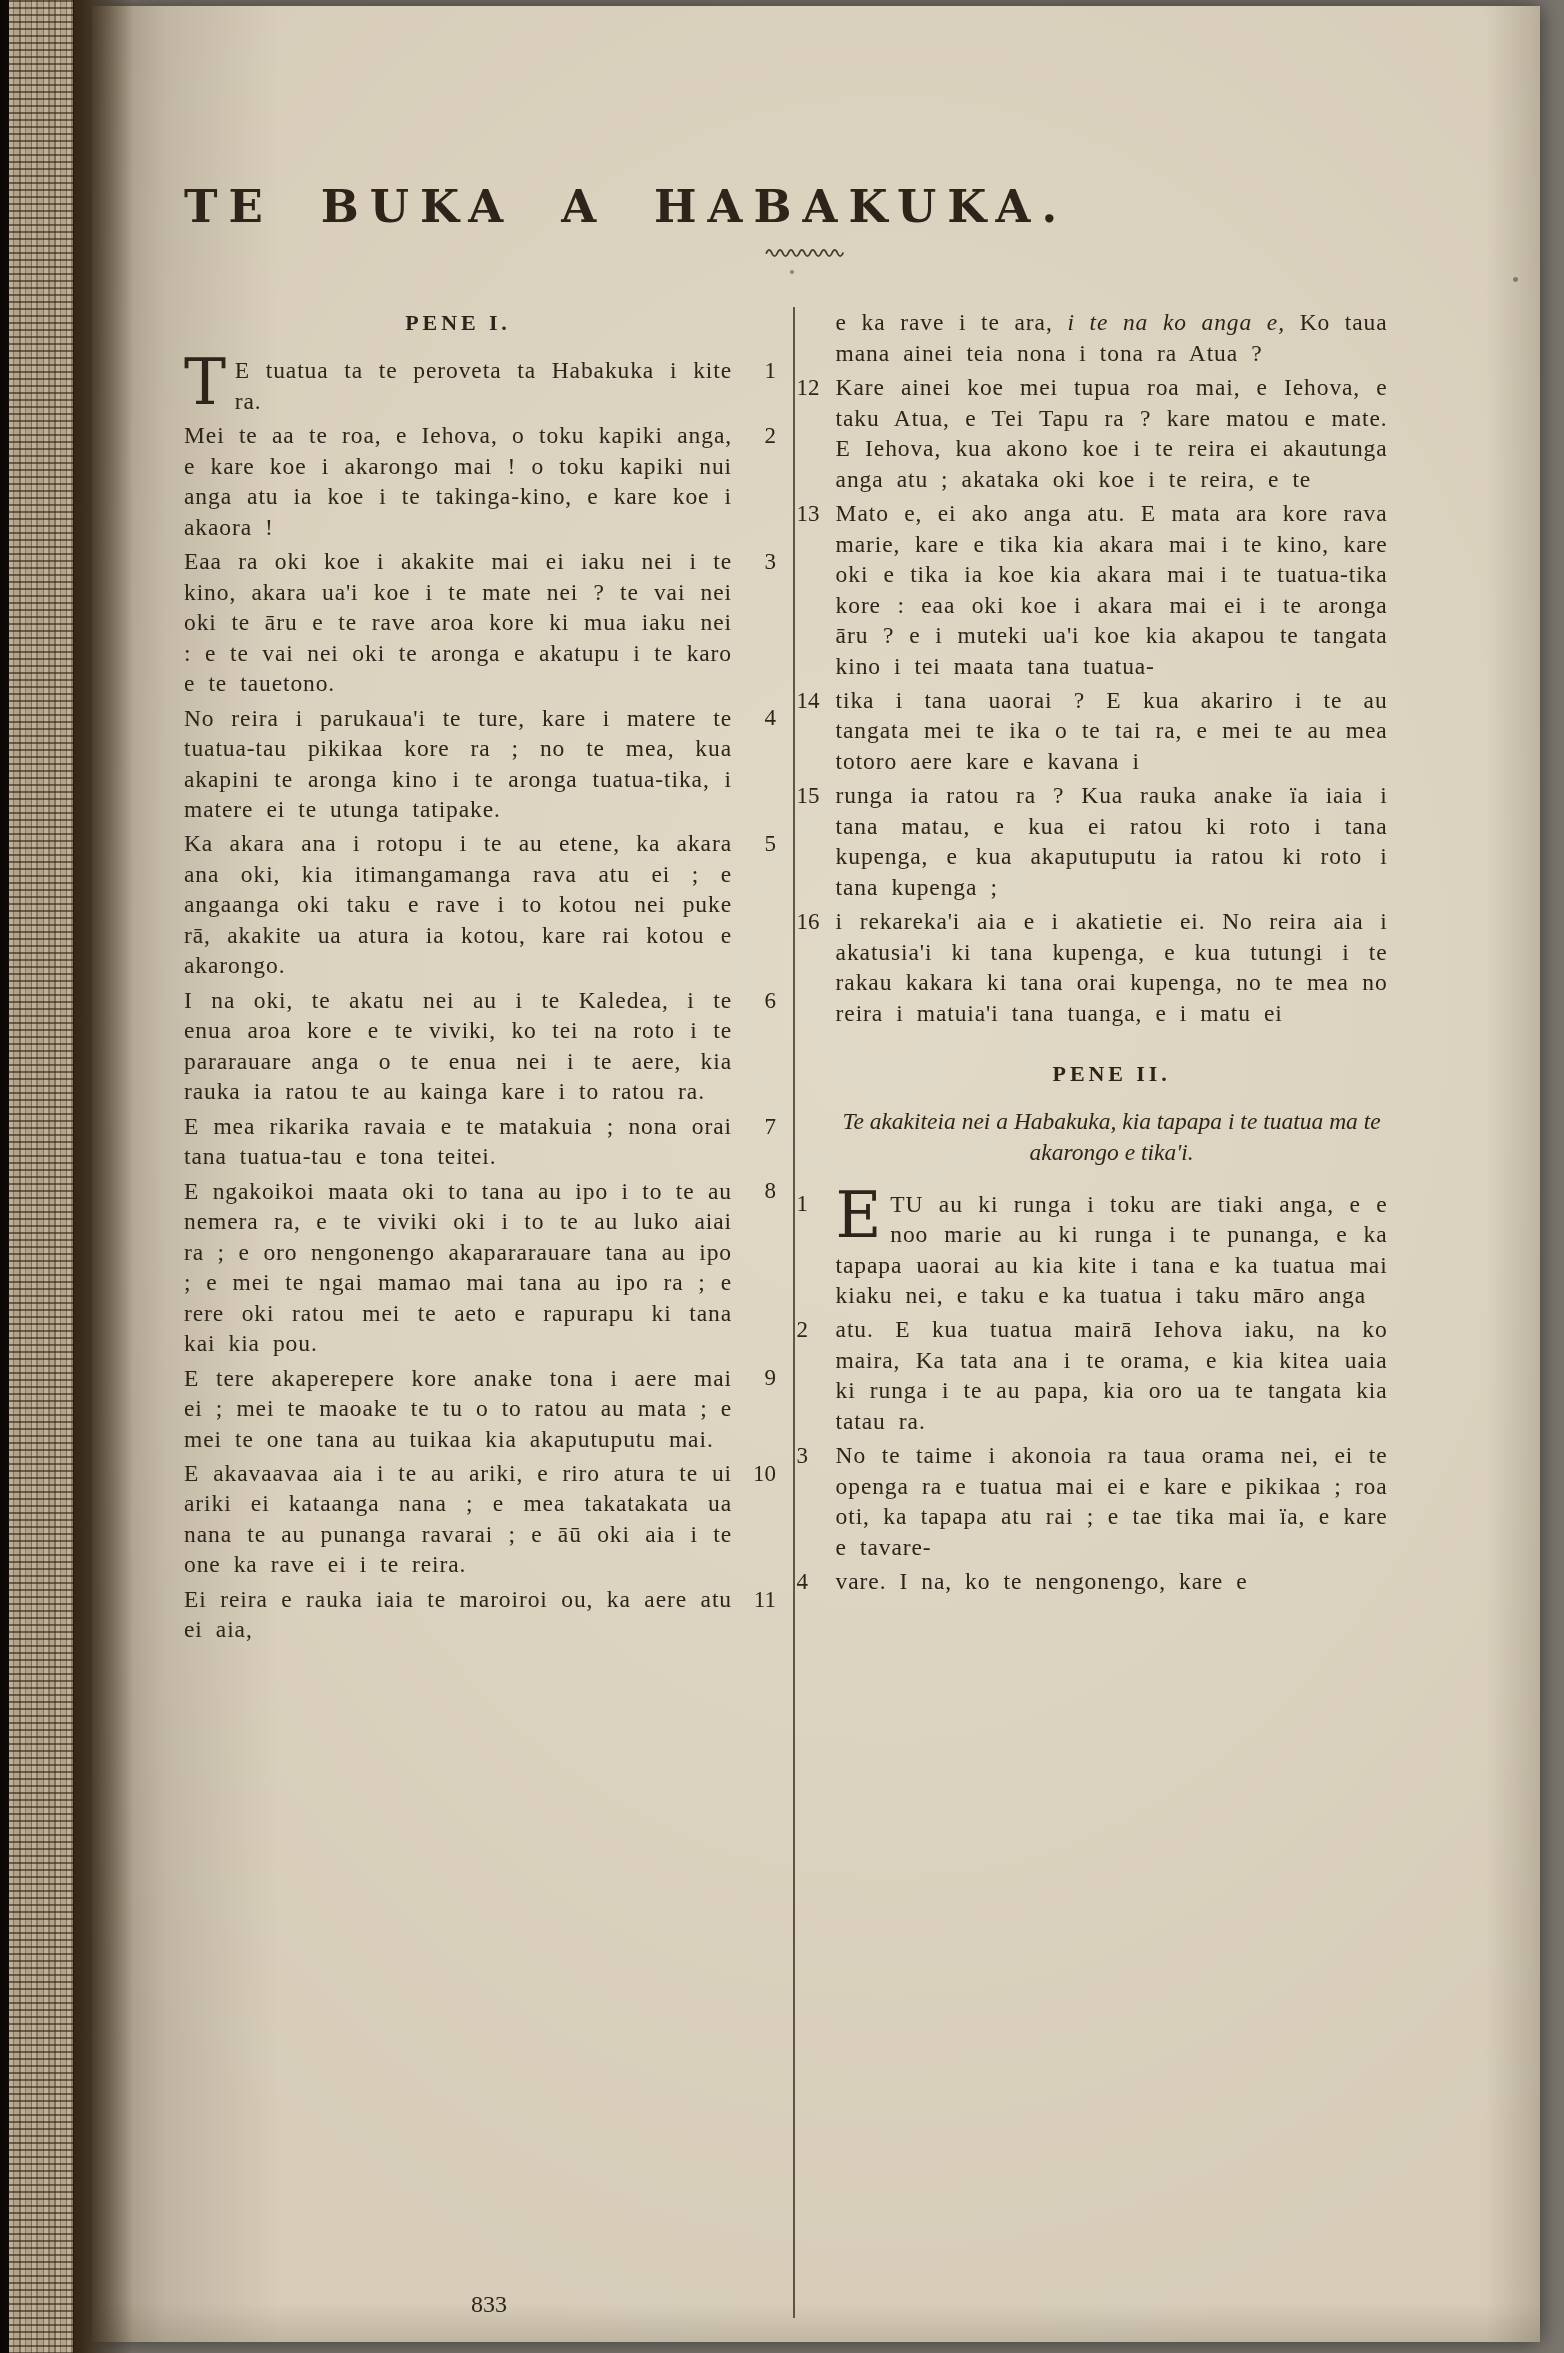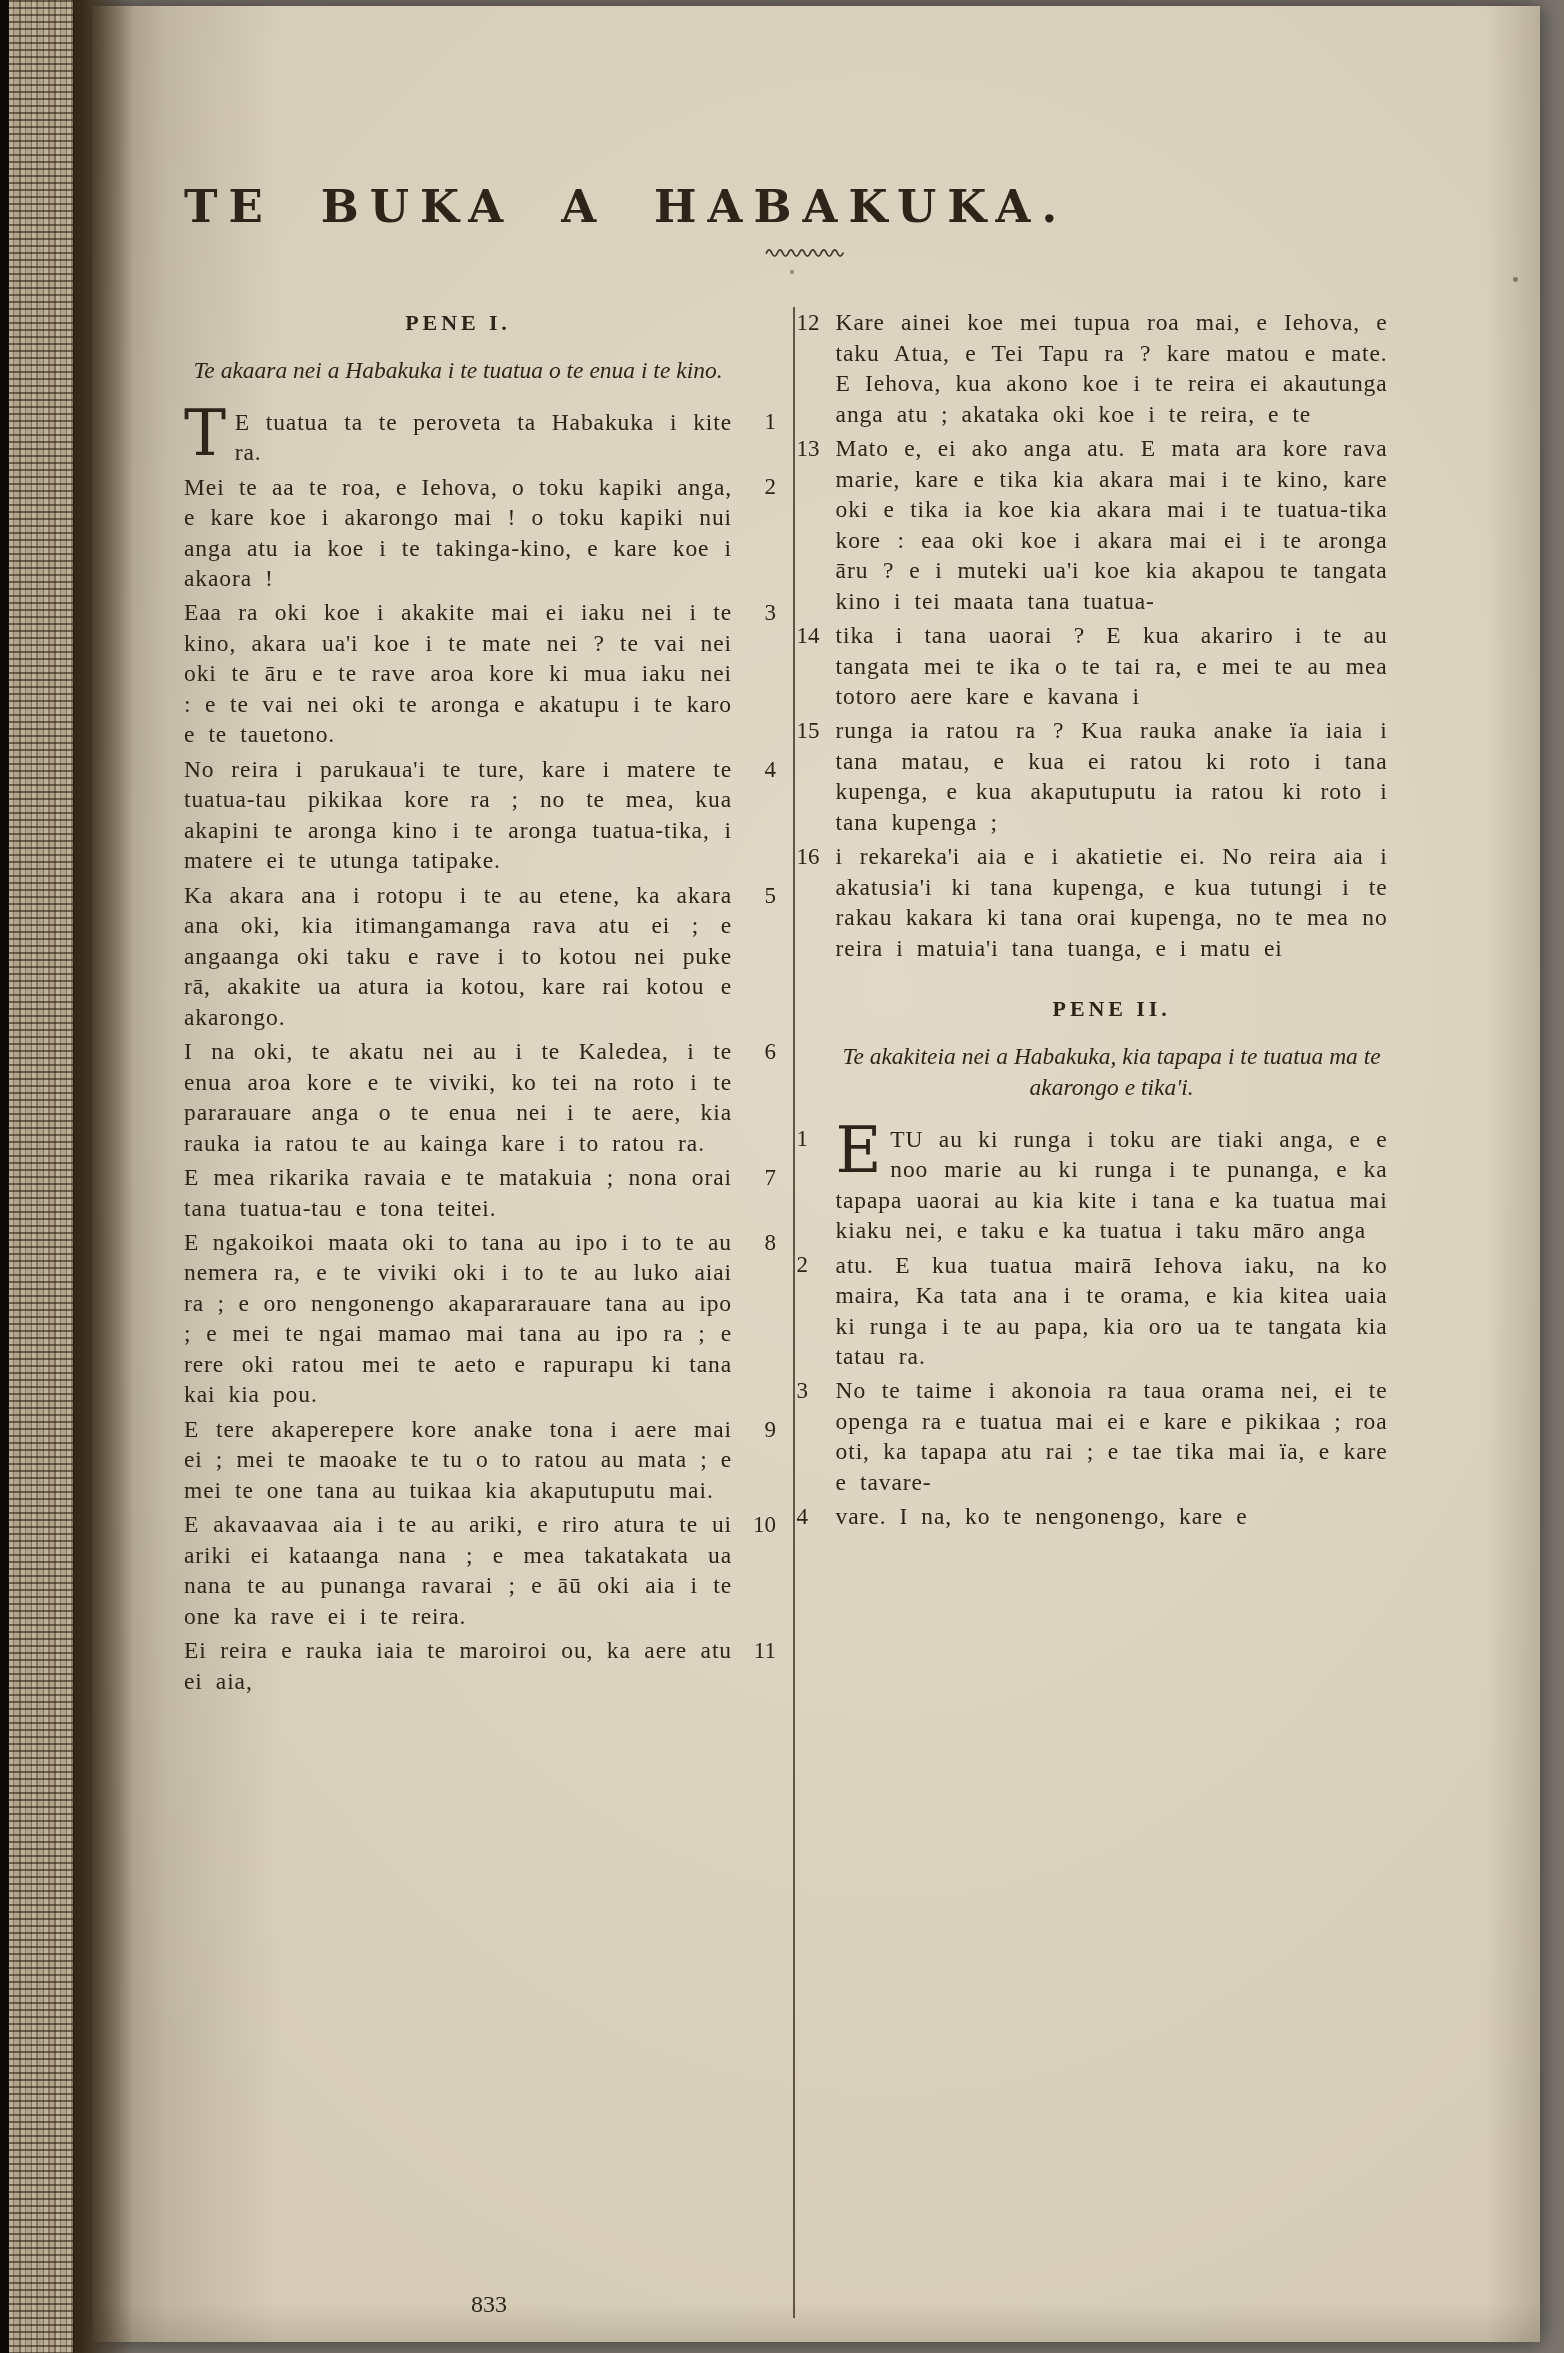--- a/index.html
+++ b/index.html
@@ -119,40 +119,40 @@
     <div class="ornament-row">
       <svg width="86" height="12.5" viewBox="0 0 110 16">
         <path d="M3 9 q3.5 -8 7 0 t7 0 t7 0 t7 0 t7 0 t7 0 t7 0 t7 0 t7 0 t7 0 t7 0 t7 0 t7 0 t7 0" fill="none" stroke="#473b2c" stroke-width="2.2" stroke-linecap="round"></path>
       </svg>
     </div>
 
     <div class="cols">
 
       <div class="col-left">
         <div class="chap">PENE I.</div>
-        <div class="chapsub">Te akaara nei a Habakuka i te tuatua o te enua i te kino.</div>
         <div>
             <p class="verse"><span class="vnum">1</span><span class="dropcap">T</span><span class="">E tuatua ta te peroveta ta Habakuka i kite ra.</span></p>
             <p class="verse"><span class="vnum">2</span><span class="">Mei te aa te roa, e Iehova, o toku kapiki anga, e kare koe i akarongo mai ! o toku kapiki nui anga atu ia koe i te takinga-kino, e kare koe i akaora !</span></p>
             <p class="verse"><span class="vnum">3</span><span class="">Eaa ra oki koe i akakite mai ei iaku nei i te kino, akara ua'i koe i te mate nei ? te vai nei oki te āru e te rave aroa kore ki mua iaku nei : e te vai nei oki te aronga e akatupu i te karo e te tauetono.</span></p>
             <p class="verse"><span class="vnum">4</span><span class="">No reira i parukaua'i te ture, kare i matere te tuatua-tau pikikaa kore ra ; no te mea, kua akapini te aronga kino i te aronga tuatua-tika, i matere ei te utunga tatipake.</span></p>
             <p class="verse"><span class="vnum">5</span><span class="">Ka akara ana i rotopu i te au etene, ka akara ana oki, kia itimangamanga rava atu ei ; e angaanga oki taku e rave i to kotou nei puke rā, akakite ua atura ia kotou, kare rai kotou e akarongo.</span></p>
             <p class="verse"><span class="vnum">6</span><span class="">I na oki, te akatu nei au i te Kaledea, i te enua aroa kore e te viviki, ko tei na roto i te pararauare anga o te enua nei i te aere, kia rauka ia ratou te au kainga kare i to ratou ra.</span></p>
             <p class="verse"><span class="vnum">7</span><span class="">E mea rikarika ravaia e te matakuia ; nona orai tana tuatua-tau e tona teitei.</span></p>
             <p class="verse"><span class="vnum">8</span><span class="">E ngakoikoi maata oki to tana au ipo i to te au nemera ra, e te viviki oki i to te au luko aiai ra ; e oro nengonengo akapararauare tana au ipo ; e mei te ngai mamao mai tana au ipo ra ; e rere oki ratou mei te aeto e rapurapu ki tana kai kia pou.</span></p>
             <p class="verse"><span class="vnum">9</span><span class="">E tere akaperepere kore anake tona i aere mai ei ; mei te maoake te tu o to ratou au mata ; e mei te one tana au tuikaa kia akaputuputu mai.</span></p>
             <p class="verse"><span class="vnum">10</span><span class="">E akavaavaa aia i te au ariki, e riro atura te ui ariki ei kataanga nana ; e mea takatakata ua nana te au punanga ravarai ; e āū oki aia i te one ka rave ei i te reira.</span></p>
             <p class="verse"><span class="vnum">11</span><span class="">Ei reira e rauka iaia te maroiroi ou, ka aere atu ei aia,</span></p>
           </div>
       </div>
 
       <div class="rule"></div>
 
       <div class="col-right">
         <div>
+            <p class="verse"><span class="">e ka rave i te ara, </span><span class="ital">i te na ko anga e,</span><span class=""> Ko taua mana ainei teia nona i tona ra Atua ?</span></p>
             <p class="verse"><span class="vnum">12</span><span class="">Kare ainei koe mei tupua roa mai, e Iehova, e taku Atua, e Tei Tapu ra ? kare matou e mate. E Iehova, kua akono koe i te reira ei akautunga anga atu ; akataka oki koe i te reira, e te</span></p>
             <p class="verse"><span class="vnum">13</span><span class="">Mato e, ei ako anga atu. E mata ara kore rava marie, kare e tika kia akara mai i te kino, kare oki e tika ia koe kia akara mai i te tuatua-tika kore : eaa oki koe i akara mai ei i te aronga āru ? e i muteki ua'i koe kia akapou te tangata kino i tei maata tana tuatua-</span></p>
             <p class="verse"><span class="vnum">14</span><span class="">tika i tana uaorai ? E kua akariro i te au tangata mei te ika o te tai ra, e mei te au mea totoro aere kare e kavana i</span></p>
             <p class="verse"><span class="vnum">15</span><span class="">runga ia ratou ra ? Kua rauka anake ïa iaia i tana matau, e kua ei ratou ki roto i tana kupenga, e kua akaputuputu ia ratou ki roto i tana kupenga ;</span></p>
             <p class="verse"><span class="vnum">16</span><span class="">i rekareka'i aia e i akatietie ei. No reira aia i akatusia'i ki tana kupenga, e kua tutungi i te rakau kakara ki tana orai kupenga, no te mea no reira i matuia'i tana tuanga, e i matu ei</span></p>
           </div>
         <div class="chap chap--second">PENE II.</div>
         <div class="chapsub">Te akakiteia nei a Habakuka, kia tapapa i te tuatua ma te akarongo e tika'i.</div>
         <div>
             <p class="verse"><span class="vnum">1</span><span class="dropcap">E</span><span class="">TU au ki runga i toku are tiaki anga, e e noo marie au ki runga i te punanga, e ka tapapa uaorai au kia kite i tana e ka tuatua mai kiaku nei, e taku e ka tuatua i taku māro anga</span></p>

